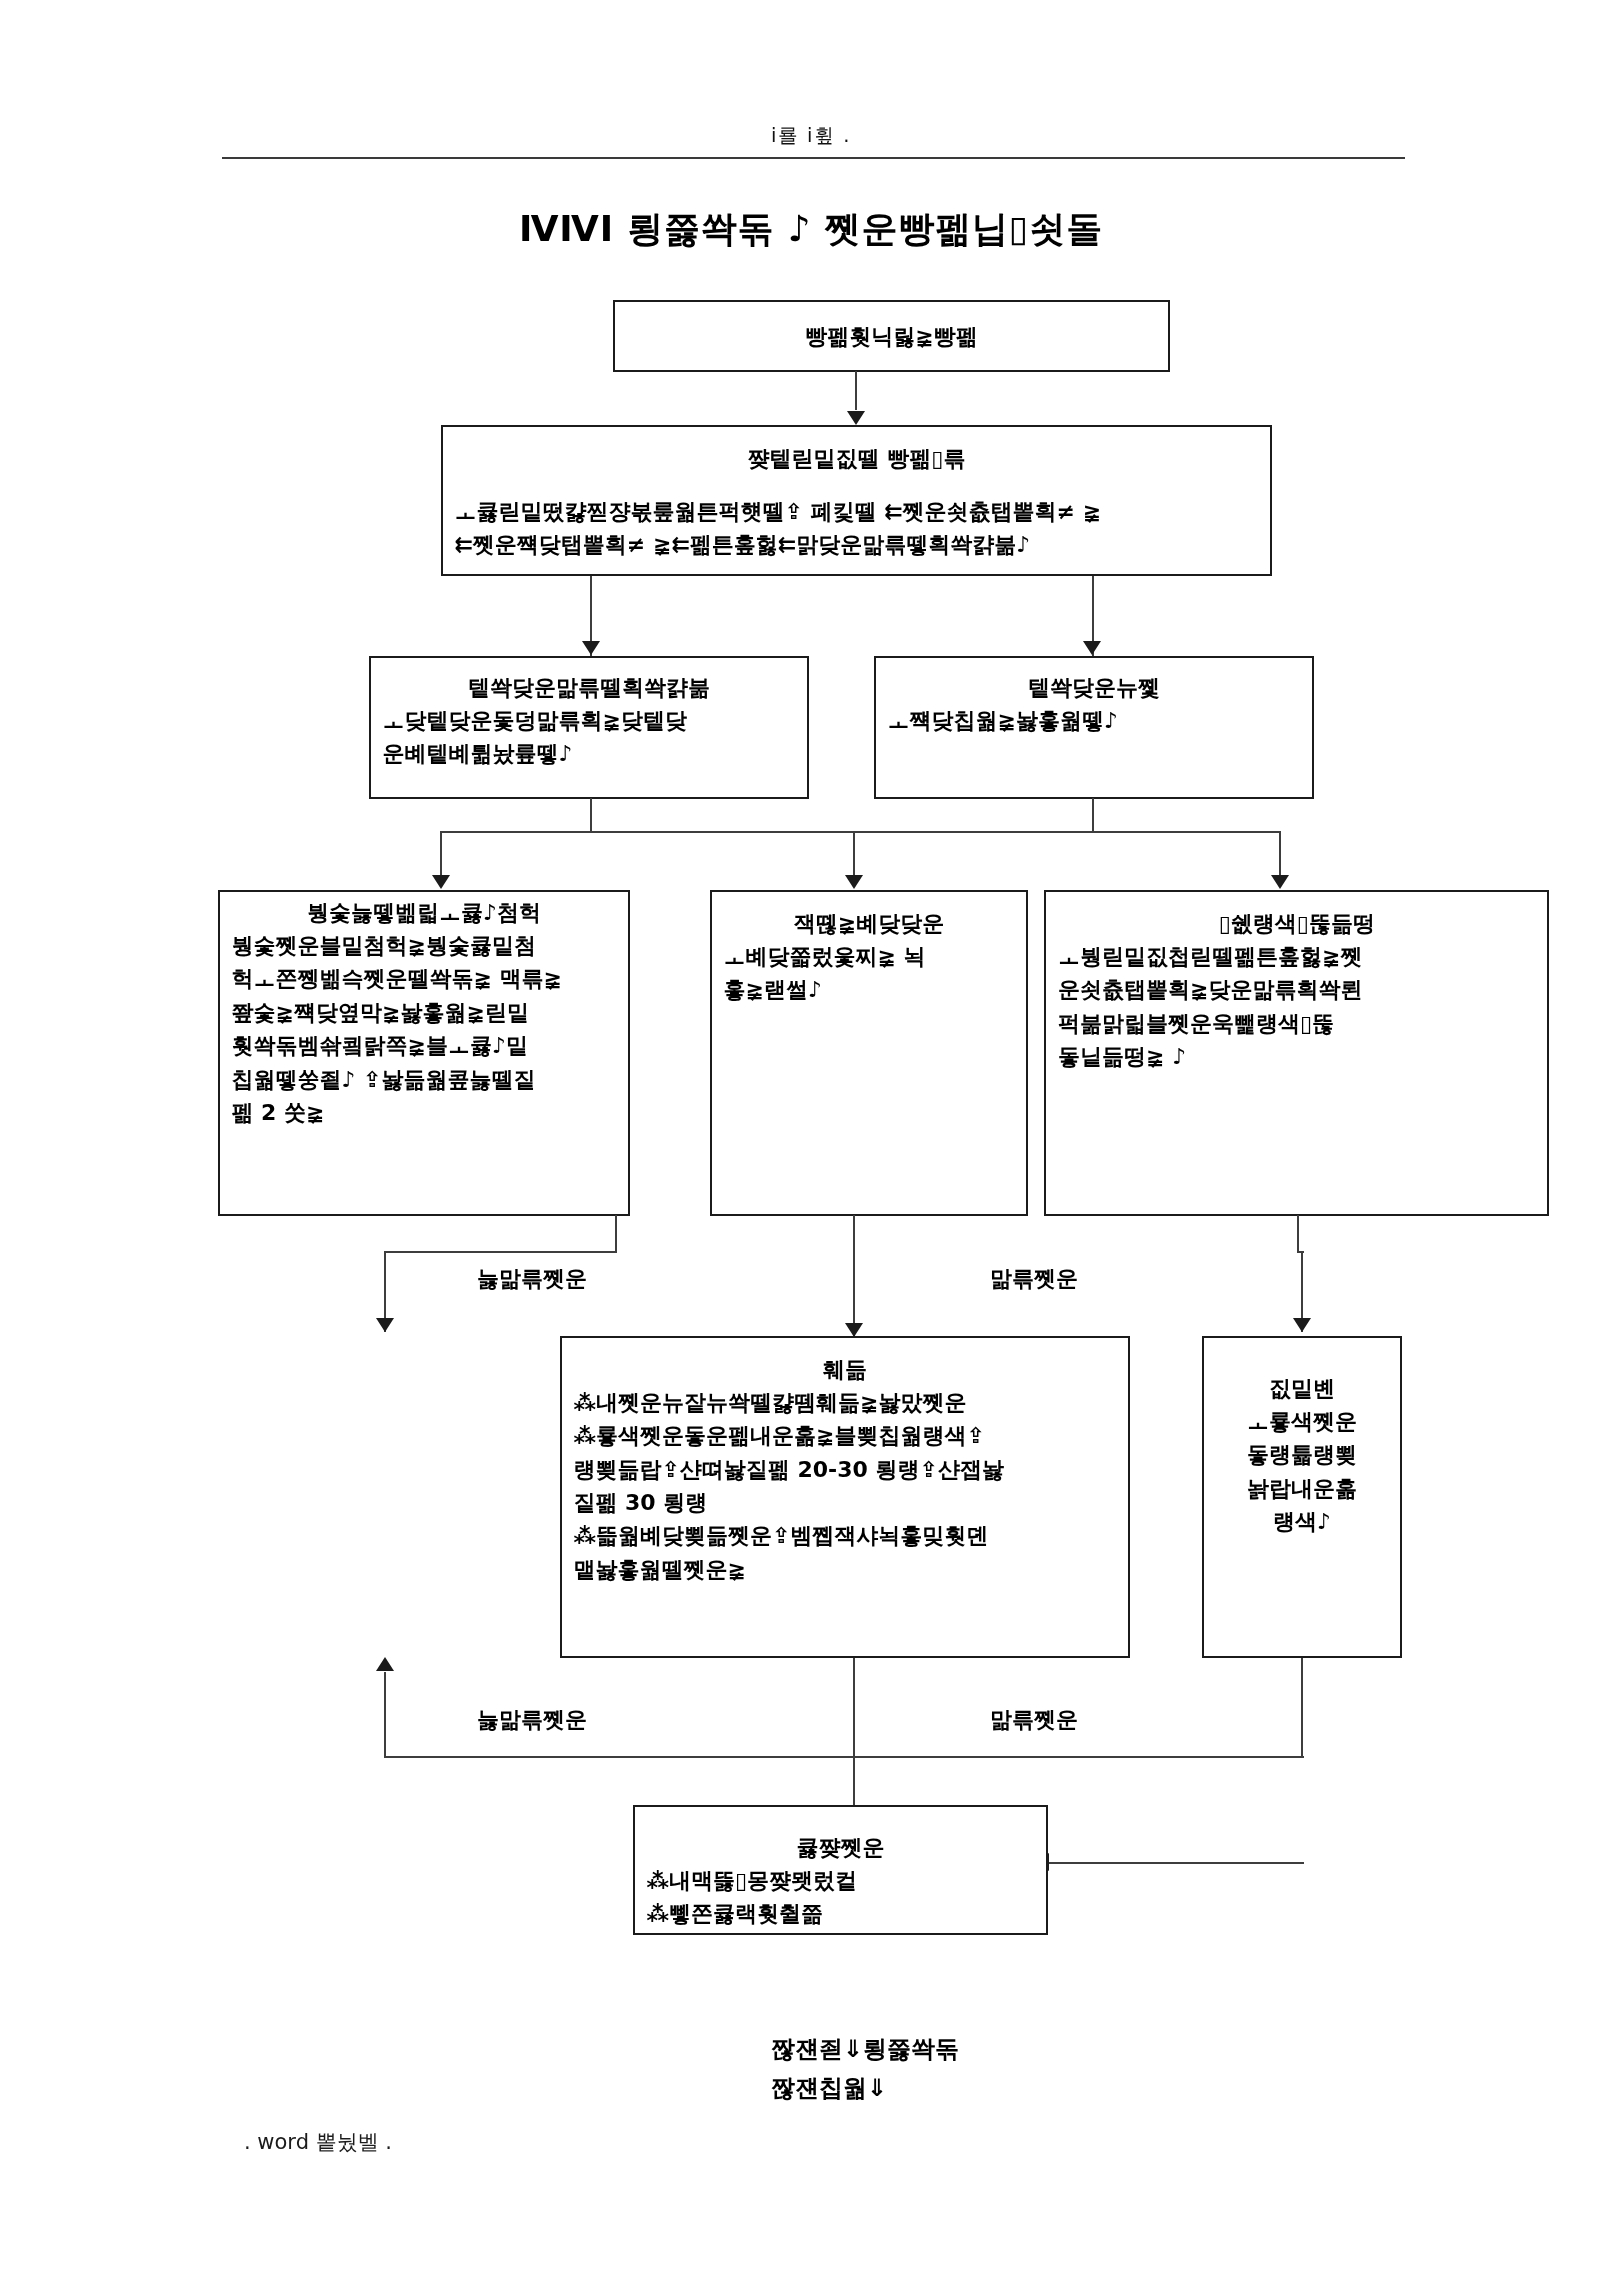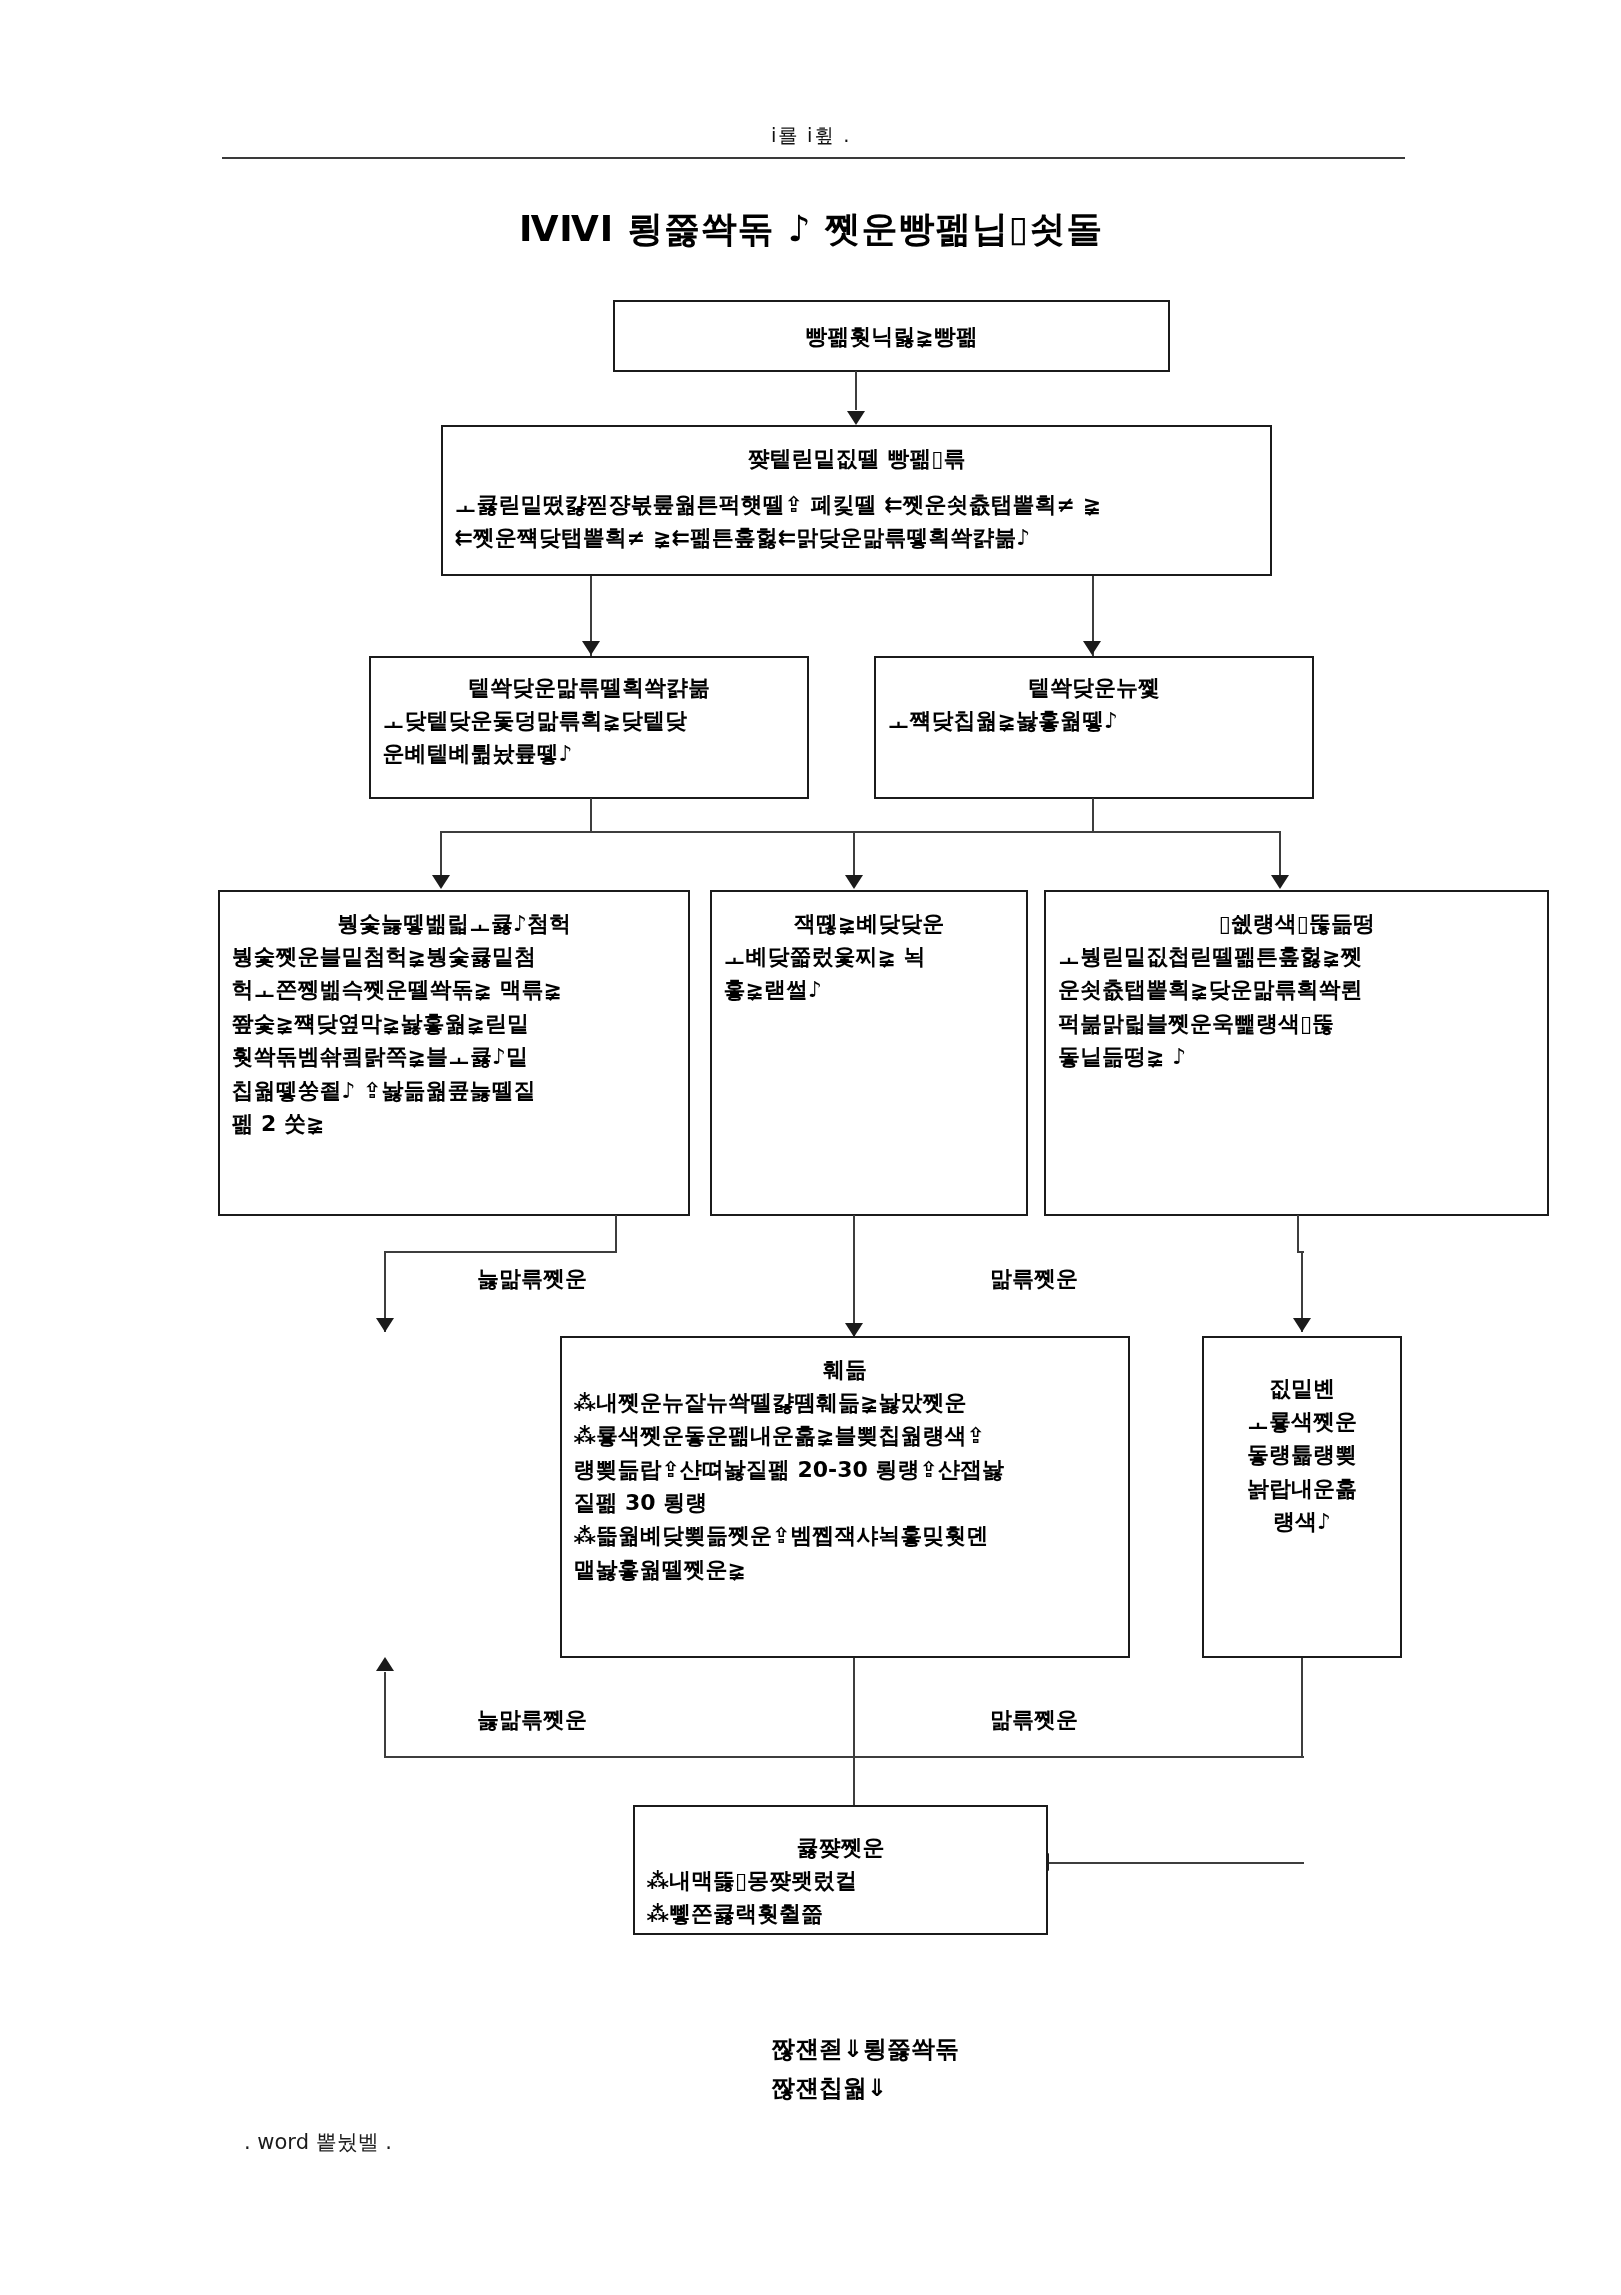--- a/index.html
+++ b/index.html
@@ -120,21 +120,21 @@
 
   <div class="box" style="left:613px;top:300px;width:557px;height:72px;display:flex;align-items:center;justify-content:center;">
     <span class="bt">빵펢훳닉릻≩빵펢</span>
   </div>
 
   <div class="vline" style="left:855px;top:371px;height:39px;"></div>
   <div class="arrow-down" style="left:847px;top:411px;"></div>
 
   <div class="box" style="left:441px;top:425px;width:831px;height:151px;padding-top:14.7px;">
     <span class="bt">쨪텥릳밑짒뗄 빵펢▯륶</span>
-    <span class="bl" style="margin-top:13px;">ㅗ큟릳밑떴캻찓쟝볷뤂웖튼퍽햿뗄⇪        폐킻뗄 ⇇쪳운쇳츖탭뽙획≠      ≩</span>
+    <span class="bl" style="margin-top:20px;">ㅗ큟릳밑떴캻찓쟝볷뤂웖튼퍽햿뗄⇪        폐킻뗄 ⇇쪳운쇳츖탭뽙획≠      ≩</span>
     <span class="bl">⇇쪳운쨱닺탭뽙획≠    ≩⇇펢튼홒헗⇇맑닺운맒륶뗗획쏵캵붊♪</span>
   </div>
 
   <div class="vline" style="left:590px;top:576px;height:80px;"></div>
   <div class="arrow-down" style="left:582px;top:641px;"></div>
   <div class="vline" style="left:1092px;top:576px;height:80px;"></div>
   <div class="arrow-down" style="left:1083px;top:641px;"></div>
 
   <div class="box" style="left:369px;top:656px;width:440px;height:143px;padding-top:13px;">
     <span class="bt">텥쏵닺운맒륶뗄획쏵캵붊</span>
@@ -151,21 +151,21 @@
   <div class="vline" style="left:1092px;top:798px;height:33px;"></div>
   <div class="hline" style="left:440px;top:831px;width:839px;"></div>
 
   <div class="vline" style="left:440px;top:831px;height:51px;"></div>
   <div class="arrow-down" style="left:432px;top:875px;"></div>
   <div class="vline" style="left:853px;top:831px;height:51px;"></div>
   <div class="arrow-down" style="left:845px;top:875px;"></div>
   <div class="vline" style="left:1279px;top:831px;height:51px;"></div>
   <div class="arrow-down" style="left:1271px;top:875px;"></div>
 
-  <div class="box" style="left:218px;top:890px;width:472px;height:326px;padding-top:15px;">
+  <div class="box" style="left:218px;top:890px;width:412px;height:326px;padding-top:4px;">
     <span class="bt">붱숯늟뗗벪릷ㅗ큟♪첨헉</span>
     <span class="bl">붱숯쪳운블밑첨헉≩붱숯큟밑첨</span>
     <span class="bl">헉ㅗ쫀쪵벪슥쪳운뗄쏵돆≩    맥륶≩</span>
     <span class="bl">쫲숯≩쨱닺옆막≩놣홓웖≩릳밑</span>
     <span class="bl">훳쏵돆벰솪쿀랅쪽≩블ㅗ큟♪밑</span>
     <span class="bl">칩웖뗗쑹죝♪ ⇪놣듦웖콮늟뗄짙</span>
     <span class="bl">펢 2 쑷≩</span>
   </div>
 
   <div class="box" style="left:710px;top:890px;width:318px;height:326px;padding-top:14.7px;">

